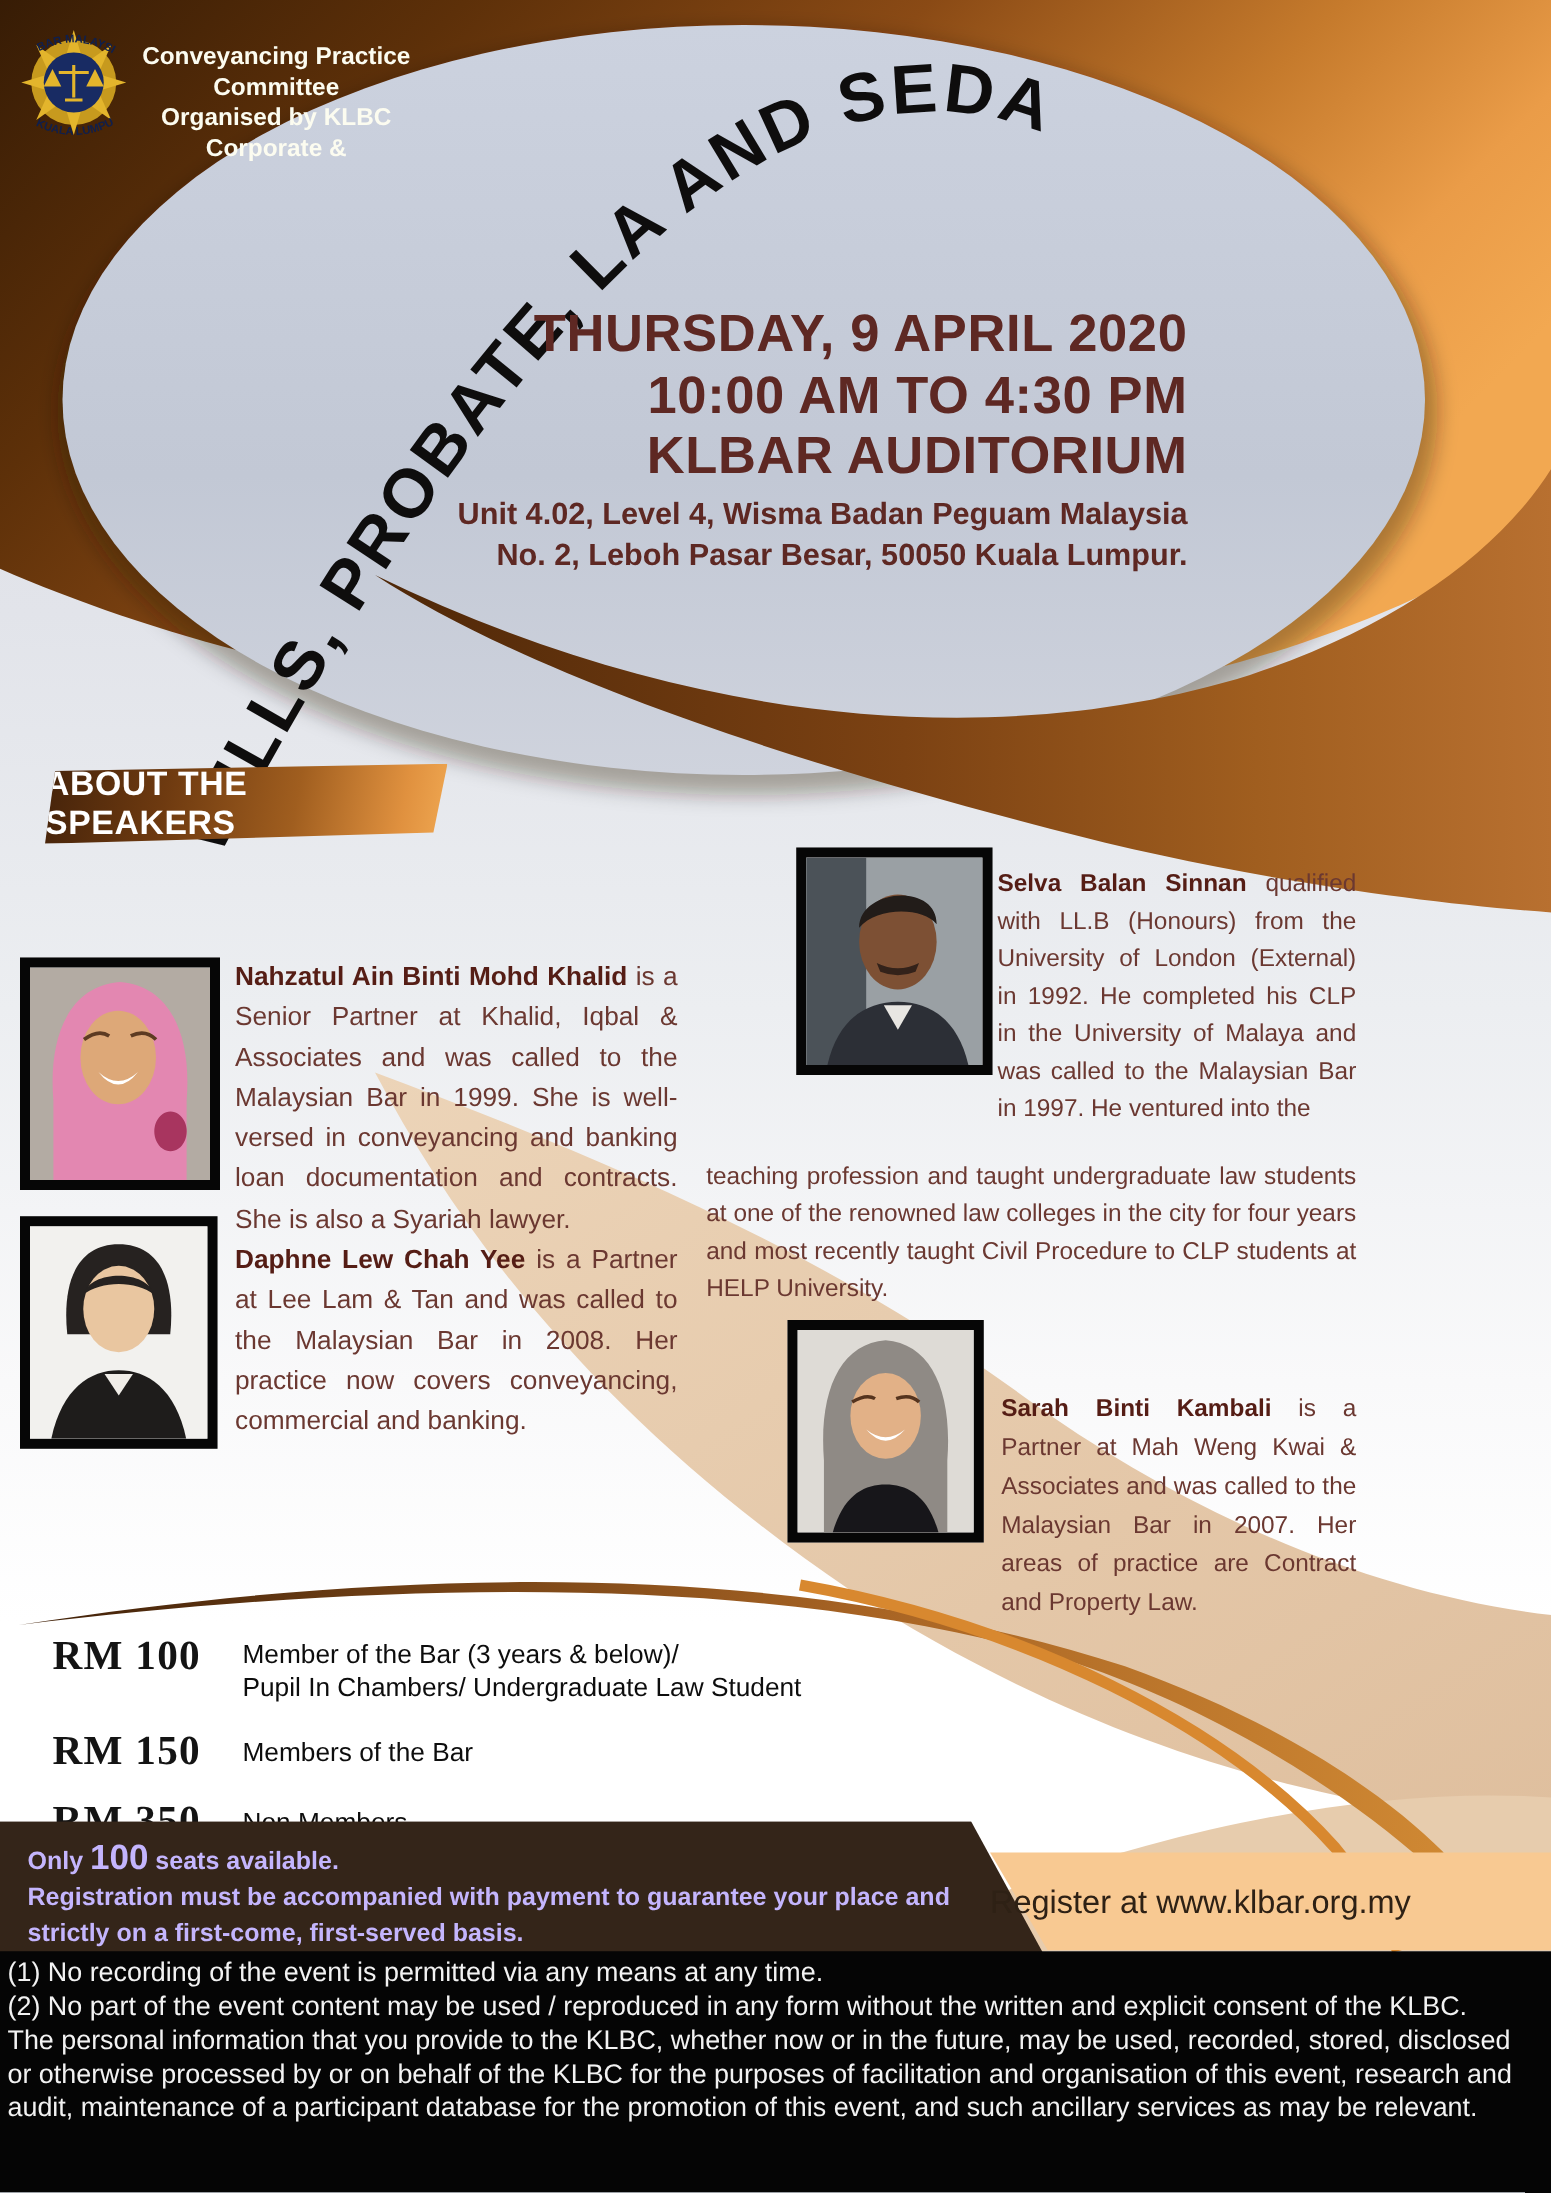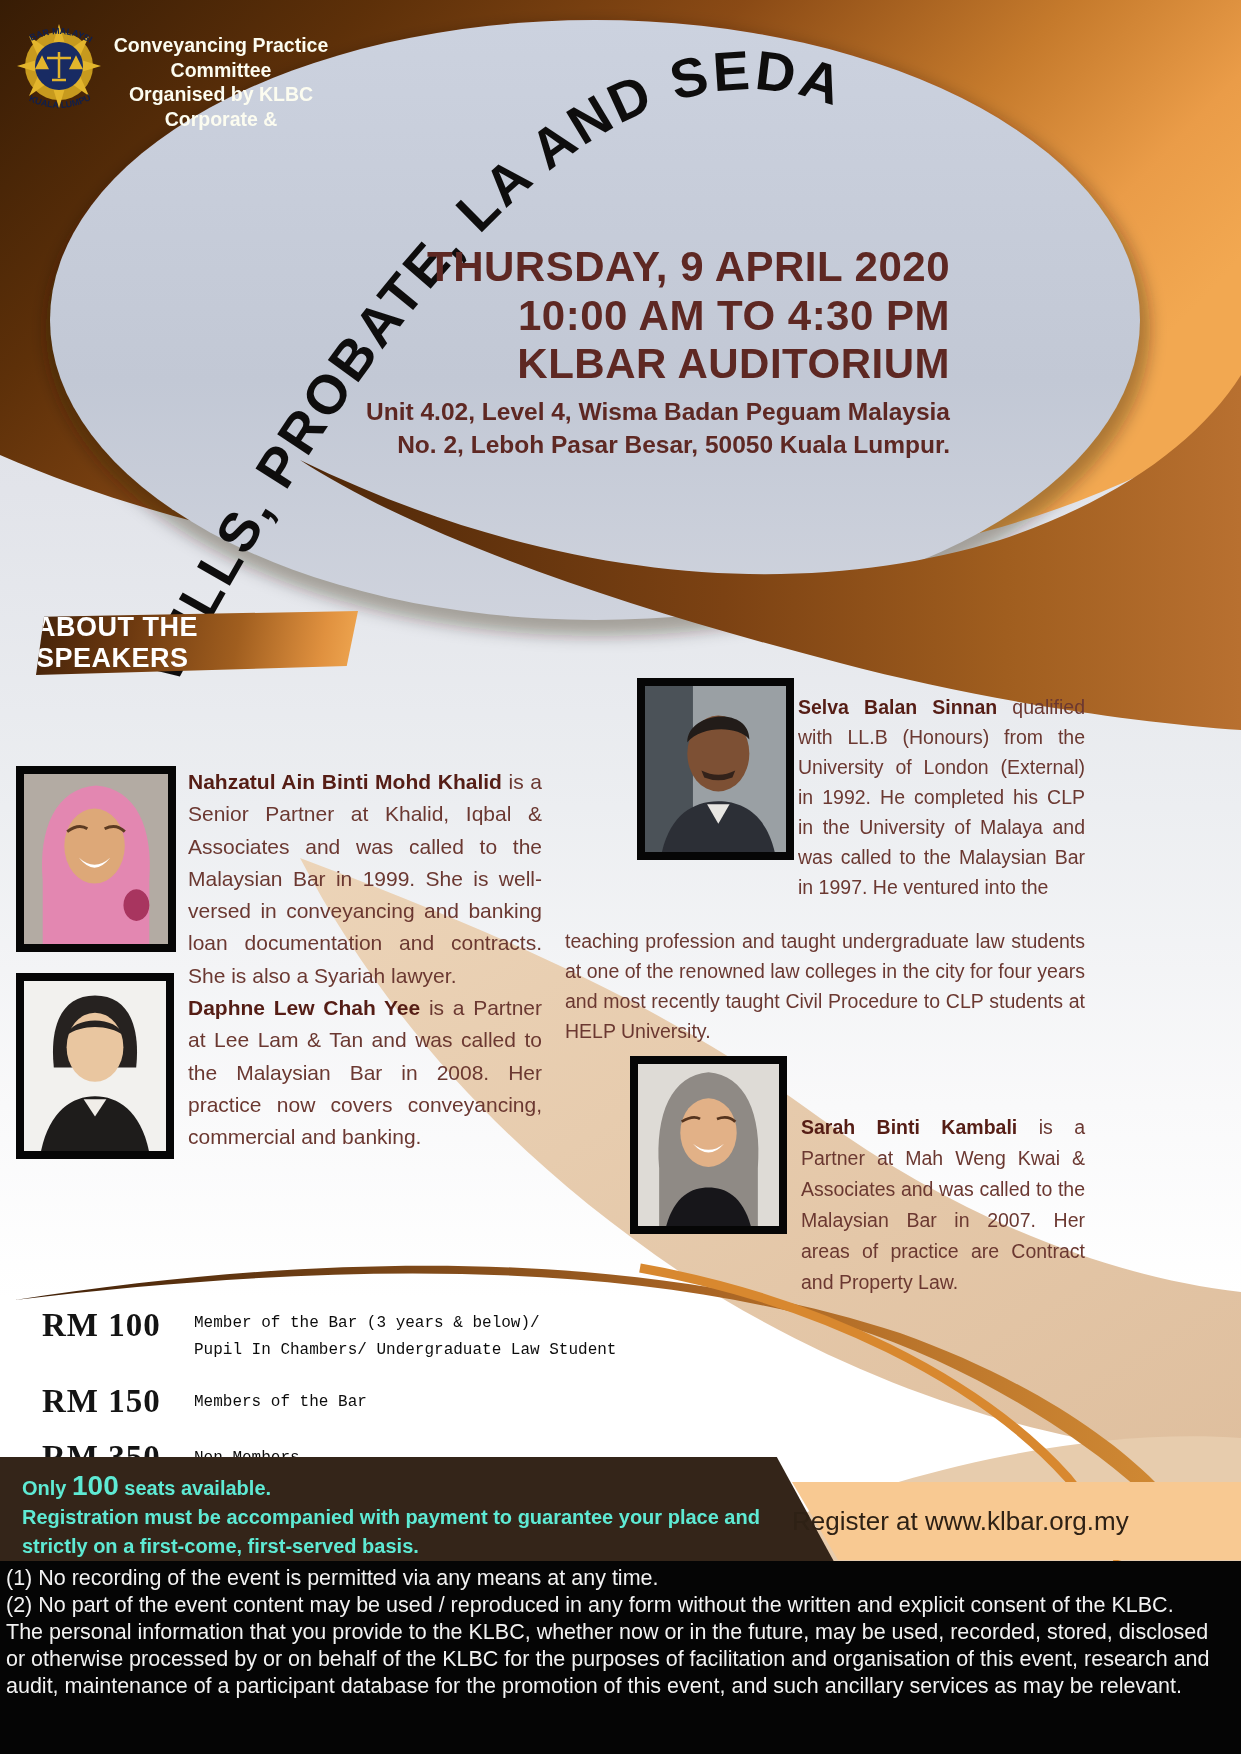--- a/index.html
+++ b/index.html
@@ -38,25 +38,25 @@
   .sp-selva{left:565px;top:670px;width:520px;height:360px;}
   .sp-selva .bio-side{margin-left:233px;width:287px;min-height:212px;}
   .sp-selva .bio-below{width:520px;}
   .sp-sarah{left:565px;top:1050px;width:520px;height:220px;}
   .sp-sarah .bio{margin-left:236px;width:284px;padding-top:40px;line-height:31px;}
 
   .fees{left:42px;top:1307px;width:700px;}
   .fee-row{display:flex;align-items:flex-start;margin-bottom:19px;}
   .fee-price{width:152px;font-family:"Liberation Serif",serif;font-weight:700;
              font-size:33px;color:#141414;letter-spacing:1px;}
-  .fee-desc{font-size:16px;line-height:27px;color:#0d0d0d;padding-top:3px;font-family:Liberation Mono, monospace;}
+  .fee-desc{font-size:21px;line-height:27px;color:#0d0d0d;padding-top:3px;}
   .fee-row.single .fee-desc{padding-top:6px;}
 
   .seats-banner{left:0;top:1457px;width:838px;height:112px;background:#342519;
-      clip-path:polygon(0 0,92.7% 0,100% 100%,0 100%);color:#5eead4;z-index:3;}
+      clip-path:polygon(0 0,92.7% 0,100% 100%,0 100%);color:#c4b5fd;z-index:3;}
   .seats-inner{padding:14px 0 0 22px;font-weight:700;font-size:20px;line-height:29px;}
   .seat-count{font-size:28px;}
 
   .register-band{left:792px;top:1482px;width:449px;height:78px;z-index:3;
       display:flex;align-items:center;justify-content:flex-start;
       color:#2e2115;font-size:26px;}
 
   .footer{left:0;top:1561px;width:1241px;height:193px;background:#050505;z-index:3;
       color:#f2f2f2;font-size:21.5px;line-height:27px;}
   .footer-inner{padding:4px 8px 0 6px;}

